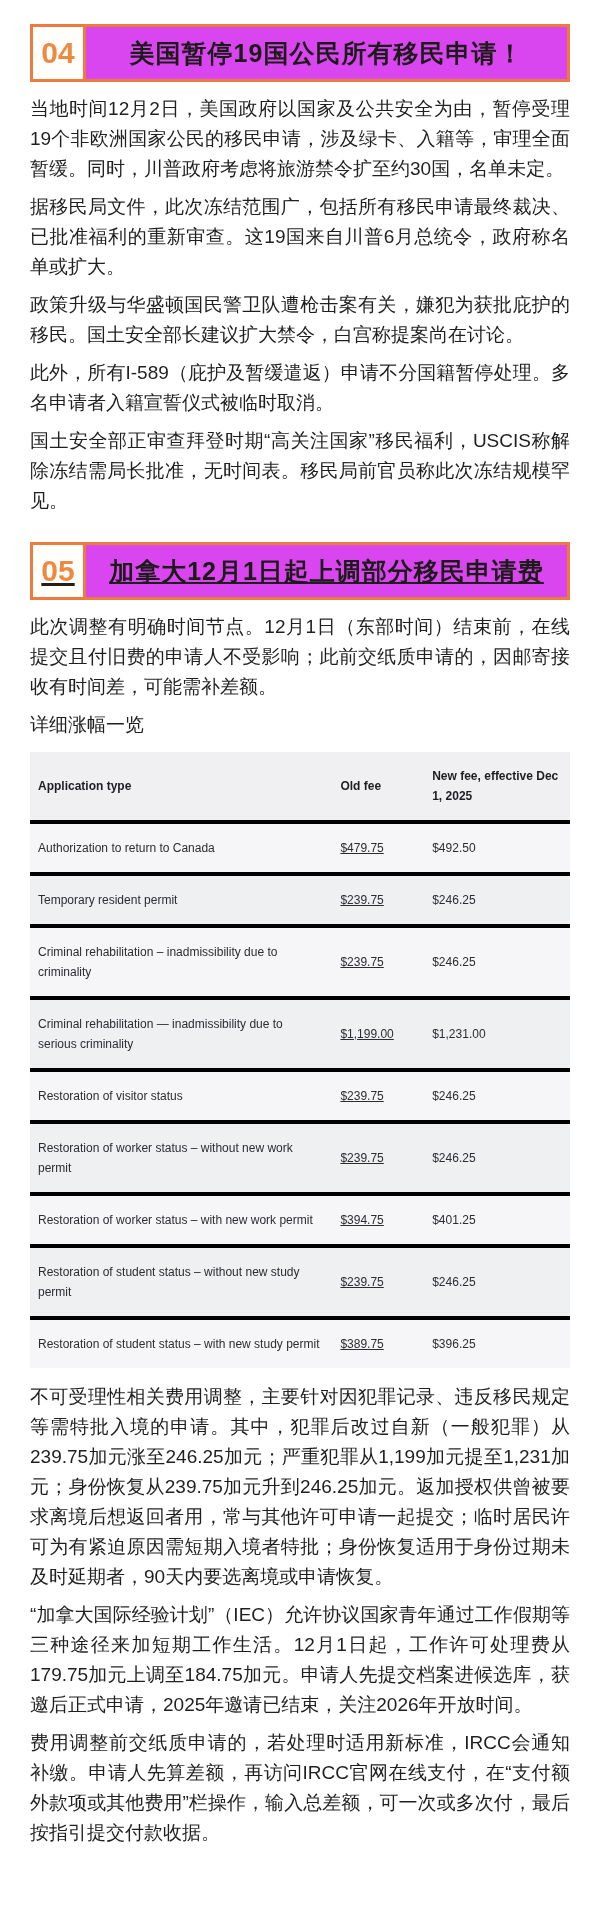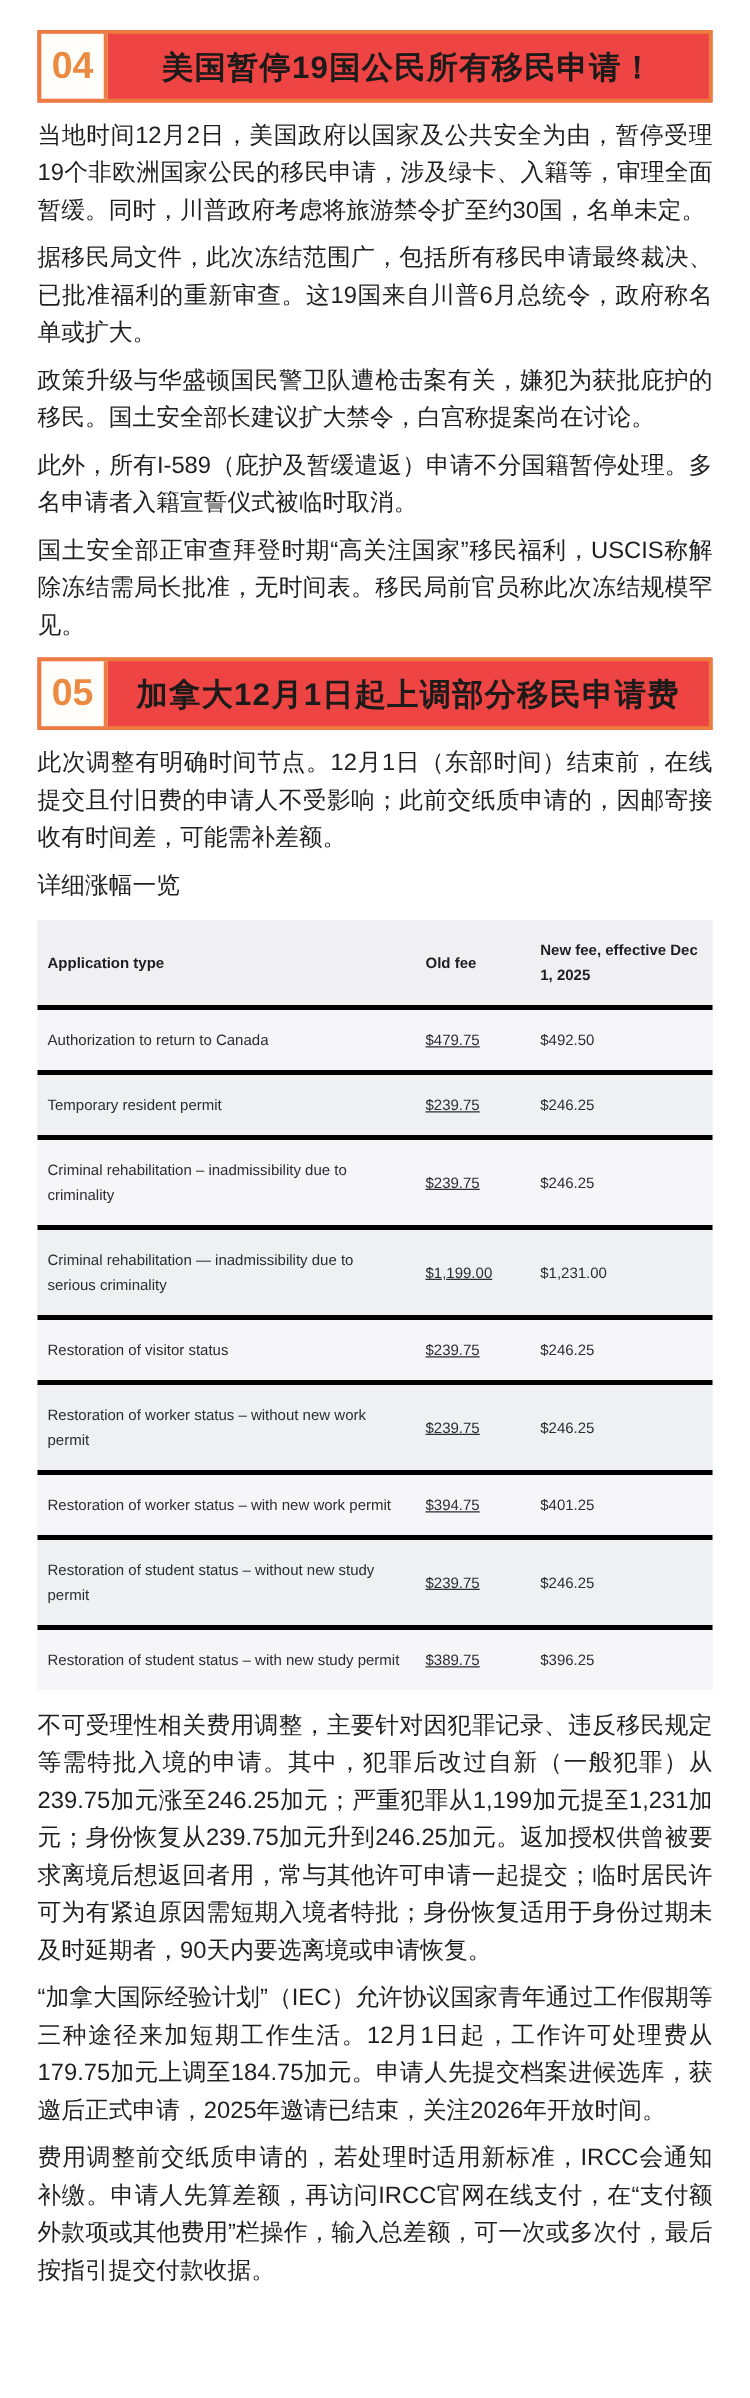--- a/index.html
+++ b/index.html
@@ -10,21 +10,21 @@
     color:#1f1f1f;
     -webkit-font-smoothing:antialiased;
   }
   .page{padding:14px 30px 16px 30px;}
 
   
   .bar{
     display:flex;
     align-items:stretch;
     border:3px solid #ec7c3e;
-    background:#ef4444;
+    background:#d946ef;
     height:52px;
     margin:10px 0 12px 0;
   }
   .bar .num{
     width:50px;
     background:#fffefb;
     color:#ec8a41;
     font-size:30px;
     font-weight:700;
     display:flex;
@@ -87,21 +87,21 @@
   <div class="bar">
     <div class="num">04</div>
     <div class="title">美国暂停19国公民所有移民申请！</div>
   </div>
   <p class="body">当地时间12月2日，美国政府以国家及公共安全为由，暂停受理19个非欧洲国家公民的移民申请，涉及绿卡、入籍等，审理全面暂缓。同时，川普政府考虑将旅游禁令扩至约30国，名单未定。</p>
   <p class="body">据移民局文件，此次冻结范围广，包括所有移民申请最终裁决、已批准福利的重新审查。这19国来自川普6月总统令，政府称名单或扩大。</p>
   <p class="body">政策升级与华盛顿国民警卫队遭枪击案有关，嫌犯为获批庇护的移民。国土安全部长建议扩大禁令，白宫称提案尚在讨论。</p>
   <p class="body">此外，所有I-589（庇护及暂缓遣返）申请不分国籍暂停处理。多名申请者入籍宣誓仪式被临时取消。</p>
   <p class="body">国土安全部正审查拜登时期“高关注国家”移民福利，USCIS称解除冻结需局长批准，无时间表。移民局前官员称此次冻结规模罕见。</p>
 
-  <div class="bar" style="margin-top:10px;">
+  <div class="bar" style="margin-top:26px;text-decoration:underline;">
     <div class="num">05</div>
     <div class="title">加拿大12月1日起上调部分移民申请费</div>
   </div>
   <p class="body">此次调整有明确时间节点。12月1日（东部时间）结束前，在线提交且付旧费的申请人不受影响；此前交纸质申请的，因邮寄接收有时间差，可能需补差额。</p>
   <p class="body">详细涨幅一览</p>
 
   <table class="fees">
     <thead>
       <tr>
         <th class="type">Application type</th>

